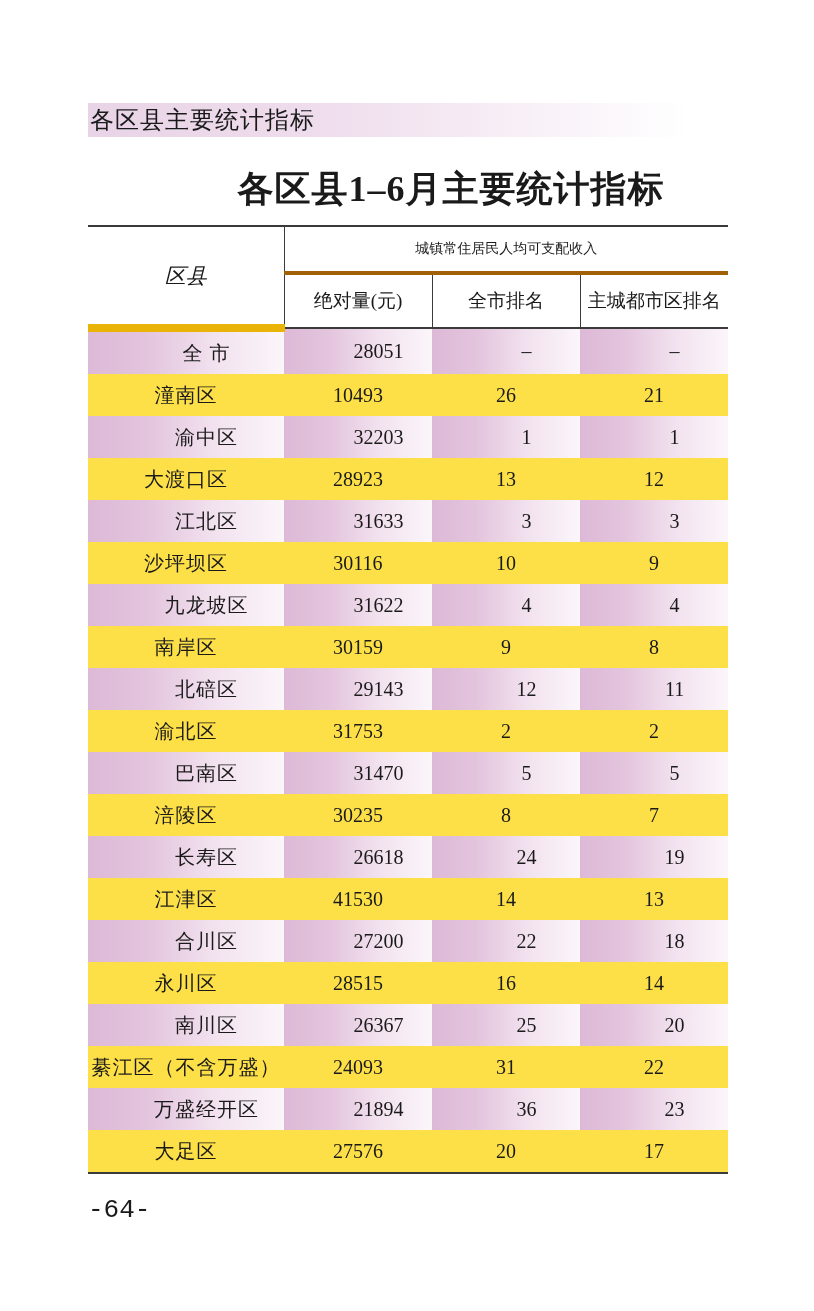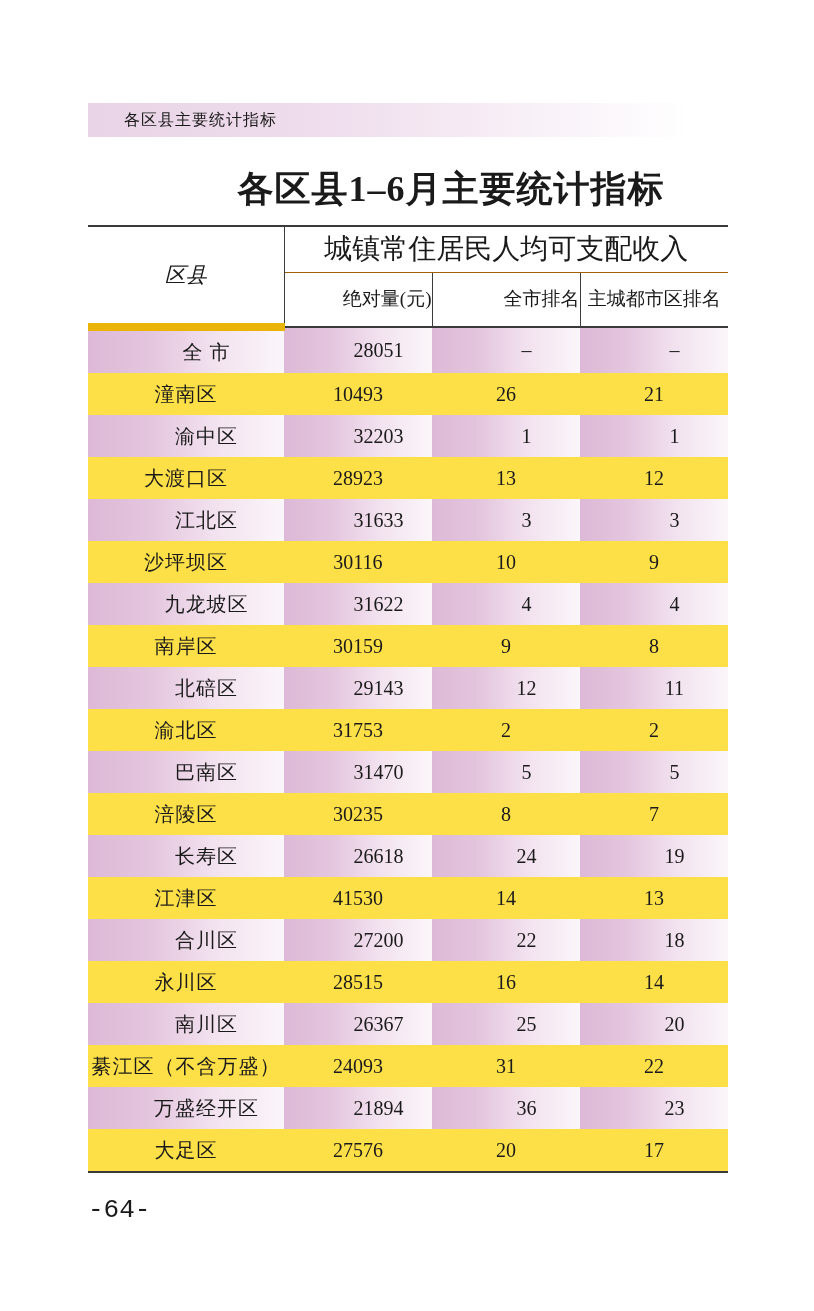--- a/index.html
+++ b/index.html
@@ -27,26 +27,25 @@
     position: absolute;
     left: 88px;
     top: 103px;
     width: 600px;
     height: 34px;
     background: linear-gradient(to right, #e8d4e6 0%, #eedbeb 35%, #f7eef6 70%, #ffffff 100%);
     display: flex;
     align-items: center;
   }
   .running-head .rh-text {
-    font-size: 16px;
+    font-size: 24px;
     letter-spacing: 1px;
-    padding-left: 20px;
+    padding-left: 2px;
     color: #1a1a1a;
     font-family: "Liberation Serif", "DejaVu Serif", serif;
-    margin-left: 16px;
   }
   .page-title {
     position: absolute;
     left: 0;
     top: 165px;
     width: 814px;
     text-align: center;
     font-size: 36px;
     font-weight: bold;
     letter-spacing: 1px;
@@ -77,33 +76,32 @@
   th.region-head {
     width: 196px;
     font-size: 21px;
     height: 96px;
     border-right: 1px solid #3a3a3a;
     border-top: 2px solid #3a3a3a;
     border-bottom: 8px solid #eab308;
     font-style: italic;
   }
   th.group-head {
-    font-size: 28px;
+    font-size: 14px;
     height: 44px;
-    border-bottom: 1px solid #a16207;
+    border-bottom: 4px solid #a16207;
     border-top: 2px solid #3a3a3a;
   }
   th.sub-head {
     font-size: 19px;
     height: 52px;
     border-bottom: 2px solid #3a3a3a;
   }
   th.sub-head.div {
     border-right: 1px solid #3a3a3a;
-    text-align: right;
   }
   col.c-region { width: 196px; }
   col.c-abs { width: 148px; }
   col.c-rank1 { width: 148px; }
   col.c-rank2 { width: 148px; }
 
   tbody td {
     height: 42px;
     font-size: 20px;
   }

